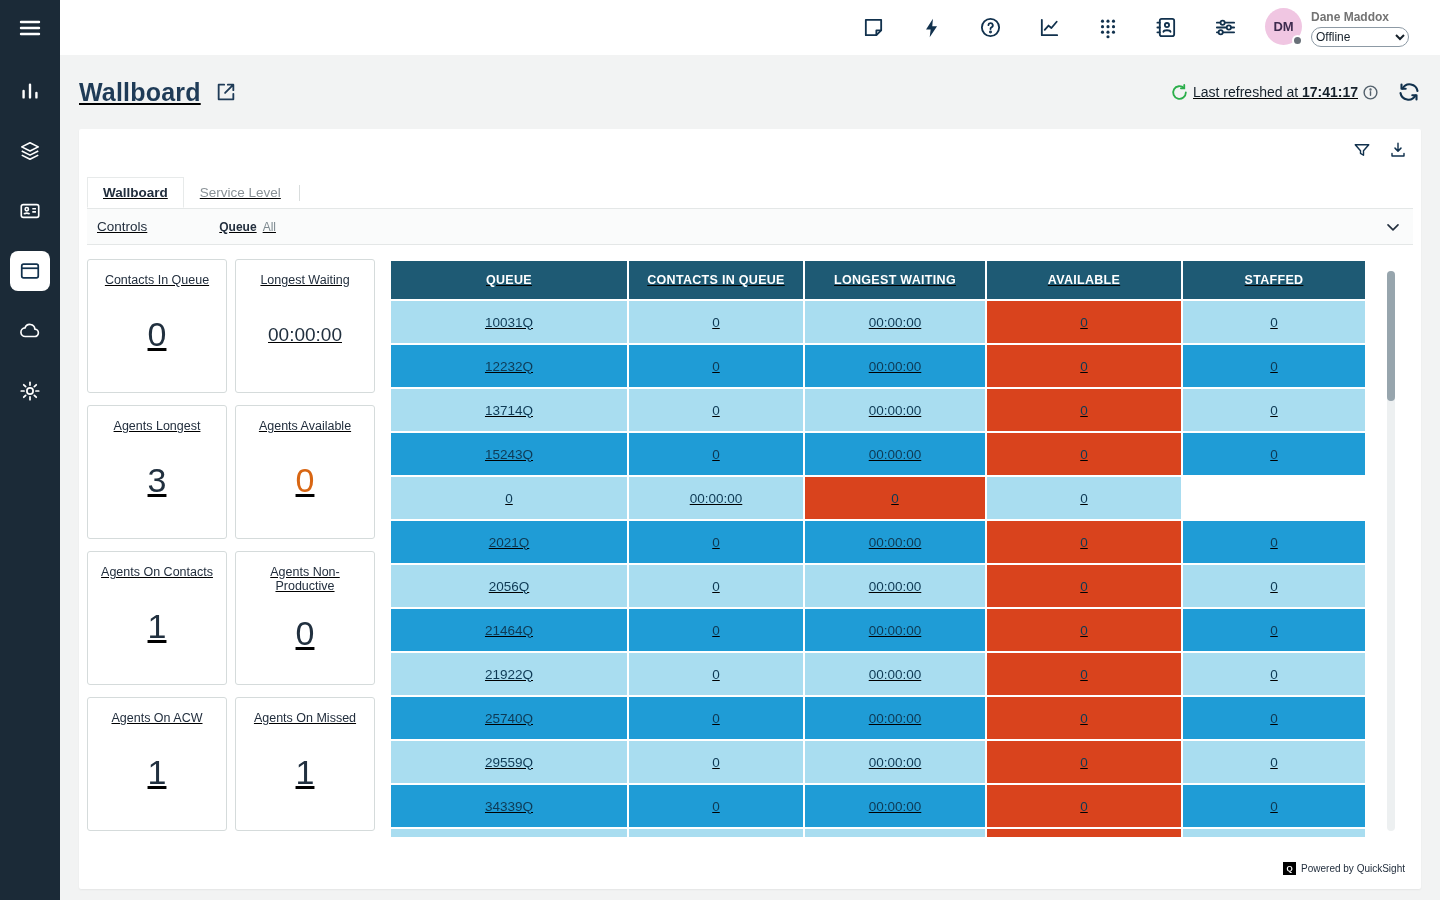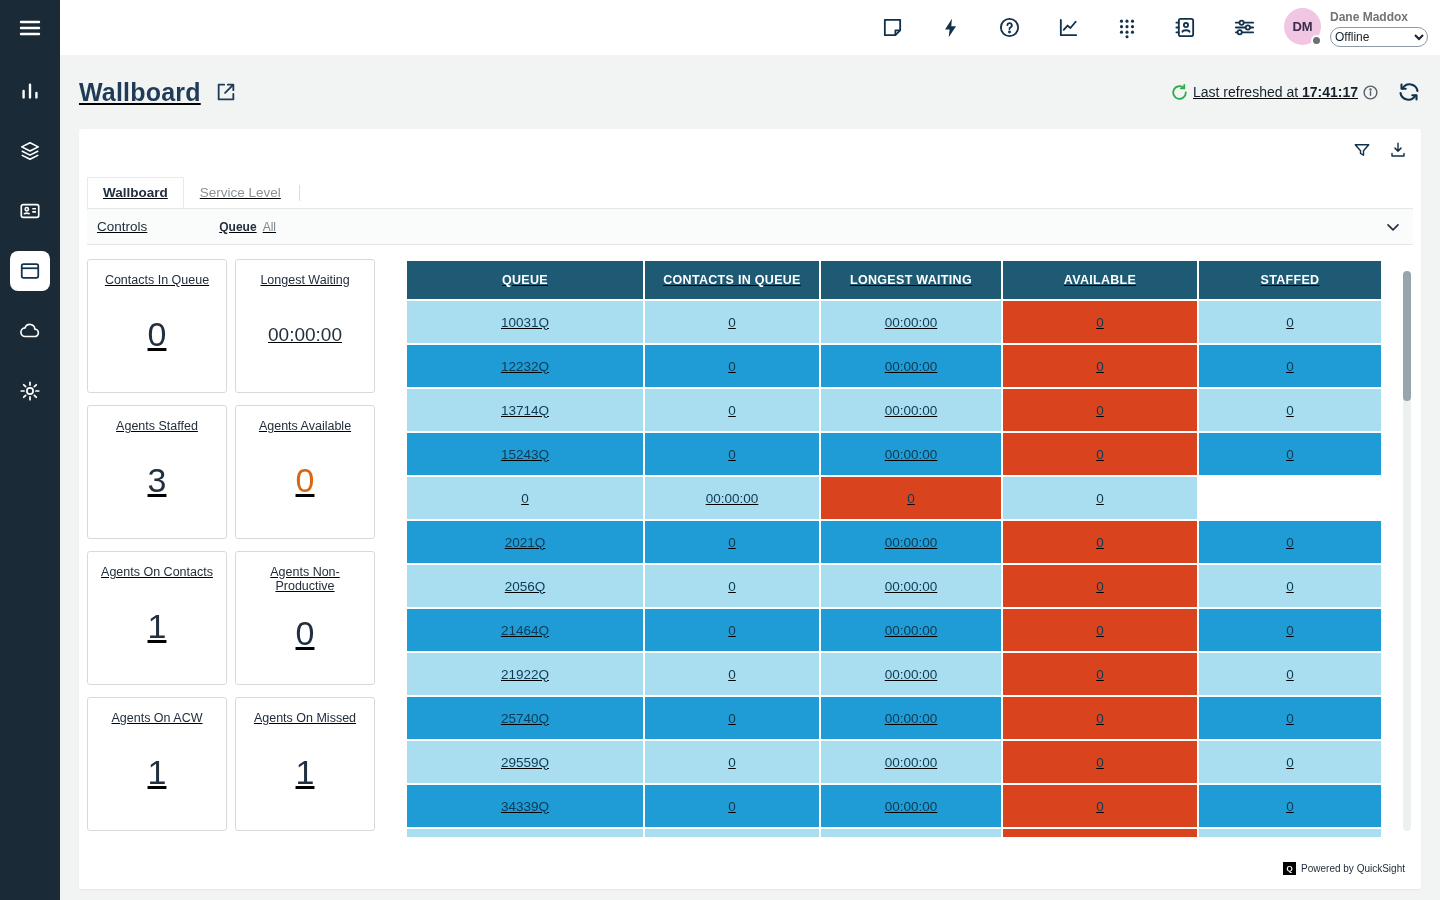--- a/index.html
+++ b/index.html
@@ -14,21 +14,21 @@
 
   
   .sidebar{width:60px;background:var(--sidebar-bg);display:flex;flex-direction:column;align-items:center;padding-top:13px;flex-shrink:0;}
   .sb-btn{background:none;border:none;color:#fff;cursor:pointer;width:40px;height:30px;display:flex;align-items:center;justify-content:center;}
   .sb-nav{margin-top:28px;display:flex;flex-direction:column;gap:20px;}
   .sb-item{width:40px;height:40px;border:none;background:transparent;color:#fff;border-radius:8px;display:flex;align-items:center;justify-content:center;cursor:pointer;}
   .sb-item.active{background:#fff;color:var(--icon-navy);}
 
   
   .main{flex:1;display:flex;flex-direction:column;min-width:0;}
-  .topbar{height:55px;background:#fff;display:flex;align-items:center;justify-content:flex-end;padding-right:12px;gap:28px;flex-shrink:0;}
+  .topbar{height:55px;background:#fff;display:flex;align-items:center;justify-content:flex-end;padding-right:31px;gap:28px;flex-shrink:0;}
   .tb-icons{display:flex;align-items:center;gap:36px;color:var(--icon-navy);}
   .tb-btn{background:none;border:none;color:var(--icon-navy);cursor:pointer;display:flex;align-items:center;}
   .user{display:flex;align-items:flex-start;gap:9px;}
   .avatar{width:37px;height:37px;border-radius:50%;background:#f0c6e2;color:#3c2a4d;font-weight:bold;font-size:13px;display:flex;align-items:center;justify-content:center;position:relative;cursor:pointer;border:none;}
   .avatar .dot{position:absolute;right:-1px;bottom:-1px;width:11px;height:11px;border-radius:50%;background:#687078;border:2px solid #fff;}
   .user-name{font-size:12px;font-weight:bold;color:#737373;margin-top:2px;}
   .status-select{margin-top:3px;width:98px;height:20px;font-size:12px;color:#16212b;border:1px solid #8d9aa5;border-radius:10px;background:#fff;}
 
   
   .content{flex:1;background:var(--page-bg);padding:0 19px;position:relative;text-decoration:underline;}
@@ -49,21 +49,21 @@
   .tab.active{color:#232f3e;font-weight:bold;border-color:#e7eaea;border-bottom-color:#fff;background:#fff;}
   .tab-sep{width:1px;height:16px;background:#d9dddd;margin:0 0 7px 2px;}
   .controls-bar{height:37px;background:#fafbfb;border-top:1px solid var(--border);border-bottom:1px solid var(--border);display:flex;align-items:center;padding:0 10px;}
   .controls-label{font-size:13.5px;color:#232f3e;}
   .queue-group{margin-left:72px;display:flex;align-items:baseline;gap:6px;}
   .queue-label{font-size:12px;font-weight:bold;color:#232f3e;}
   .queue-value{font-size:12px;color:#7e8a90;}
   .controls-chevron{margin-left:auto;background:none;border:none;color:#232f3e;cursor:pointer;display:flex;}
 
   
-  .dashboard{display:flex;gap:32px;padding:14px 0 0 0;}
+  .dashboard{display:flex;gap:16px;padding:14px 0 0 0;}
   .kpi-grid{display:grid;grid-template-columns:140px 140px;gap:12px 8px;grid-auto-rows:134px;flex-shrink:0;}
   .kpi{border:1px solid var(--card-border);border-radius:3px;background:#fff;display:flex;flex-direction:column;align-items:center;padding-top:13px;}
   .kpi-label{font-size:12.5px;color:#232f3e;text-align:center;padding:0 6px;}
   .kpi-value{flex:1;display:flex;align-items:center;justify-content:center;font-size:34px;color:#21303f;padding-bottom:10px;}
   .kpi-value.time{font-size:19px;}
   .kpi-value.orange{color:var(--value-orange);}
 
   .table-area{position:relative;margin-top:2px;}
   .table-clip{width:974px;height:576px;overflow:hidden;}
   .t-head,.t-row{display:grid;grid-template-columns:236px 174px 180px 194px 182px;column-gap:2px;}
@@ -280,21 +280,21 @@
           <div class="kpi-grid">
             <div class="kpi">
               <div class="kpi-label">Contacts In Queue</div>
               <div class="kpi-value">0</div>
             </div>
             <div class="kpi">
               <div class="kpi-label">Longest Waiting</div>
               <div class="kpi-value time">00:00:00</div>
             </div>
             <div class="kpi">
-              <div class="kpi-label">Agents Staffed</div>
+              <div class="kpi-label">Agents Longest</div>
               <div class="kpi-value">3</div>
             </div>
             <div class="kpi">
               <div class="kpi-label">Agents Available</div>
               <div class="kpi-value orange">0</div>
             </div>
             <div class="kpi">
               <div class="kpi-label">Agents On Contacts</div>
               <div class="kpi-value">1</div>
             </div>

